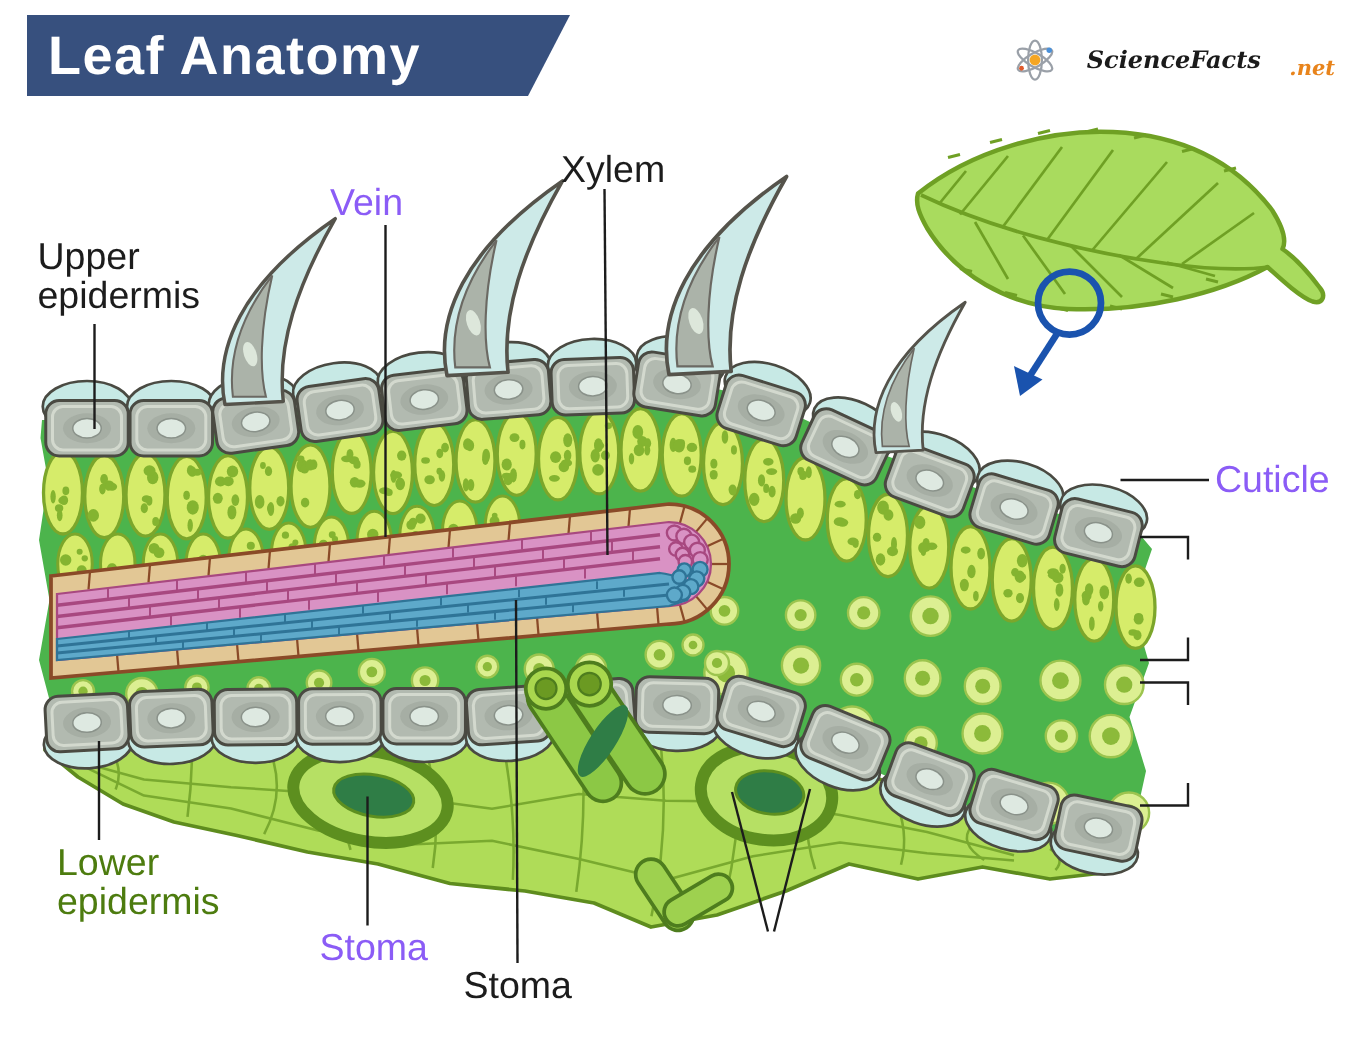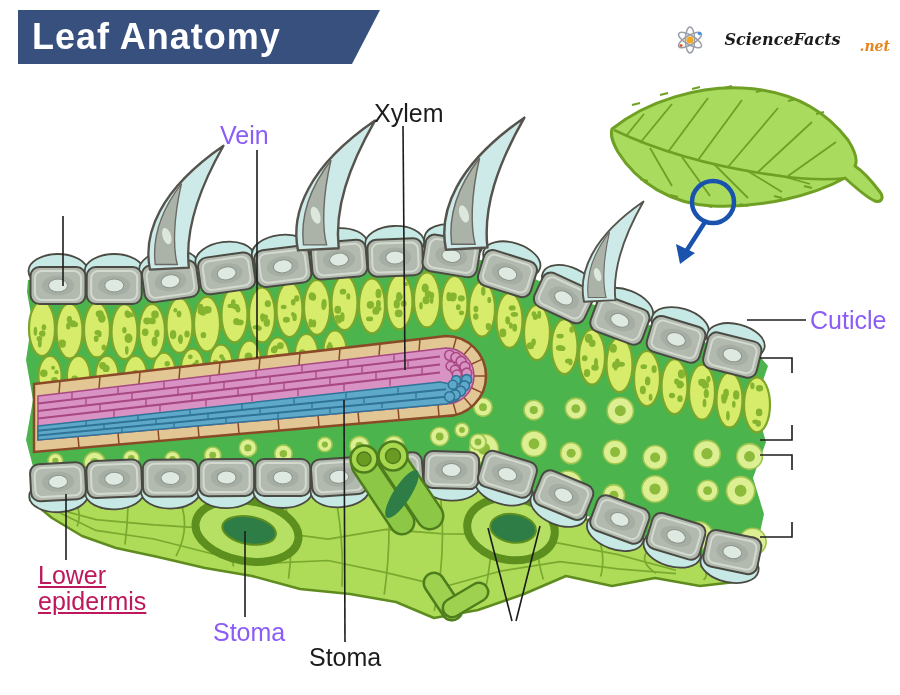--- a/index.html
+++ b/index.html
@@ -819,19 +819,20 @@
       <ellipse cx="15" cy="15" rx="13" ry="4.6" fill="none" stroke="#9aa0a8" stroke-width="1.5" transform="rotate(90 15 15)"></ellipse>
       <ellipse cx="15" cy="15" rx="13" ry="4.6" fill="none" stroke="#9aa0a8" stroke-width="1.5" transform="rotate(150 15 15)"></ellipse>
       <circle cx="15" cy="15" r="3.6" fill="#F5A623"></circle>
       <circle cx="24.5" cy="8.5" r="1.8" fill="#4a90d9"></circle>
       <circle cx="6" cy="20.5" r="1.6" fill="#e05a2b"></circle>
     </svg>
     <span class="brand" style="color: rgb(27, 27, 27);">ScienceFacts</span>
     <span class="tld" style="color: rgb(232, 132, 28);">.net</span>
   </div>
 
+  <div class="lbl wrap" style="left: 25px; top: 158px; width: 112px; color: rgb(28, 28, 28);">Upper epidermis</div>
   <div class="lbl" style="left: 220px; top: 122px; color: #8b5cf6;">Vein</div>
   <div class="lbl" style="left: 374px; top: 100px; color: rgb(28, 28, 28);">Xylem</div>
   <div class="lbl" style="left: 810px; top: 307px; color: #8b5cf6;">Cuticle</div>
-  <div class="lbl wrap" style="left: 38px; top: 562px; width: 112px; color: #be185d; text-decoration: underline;">Lower epidermis</div>
+  <div class="lbl wrap" style="left: 38px; top: 562px; width: 112px; color: #4d7c0f;">Lower epidermis</div>
   <div class="lbl" style="left: 213px; top: 619px; color: #8b5cf6;">Stoma</div>
   <div class="lbl" style="left: 309px; top: 644px; color: rgb(28, 28, 28);">Stoma</div>
 </div>
 
 </body></html>

